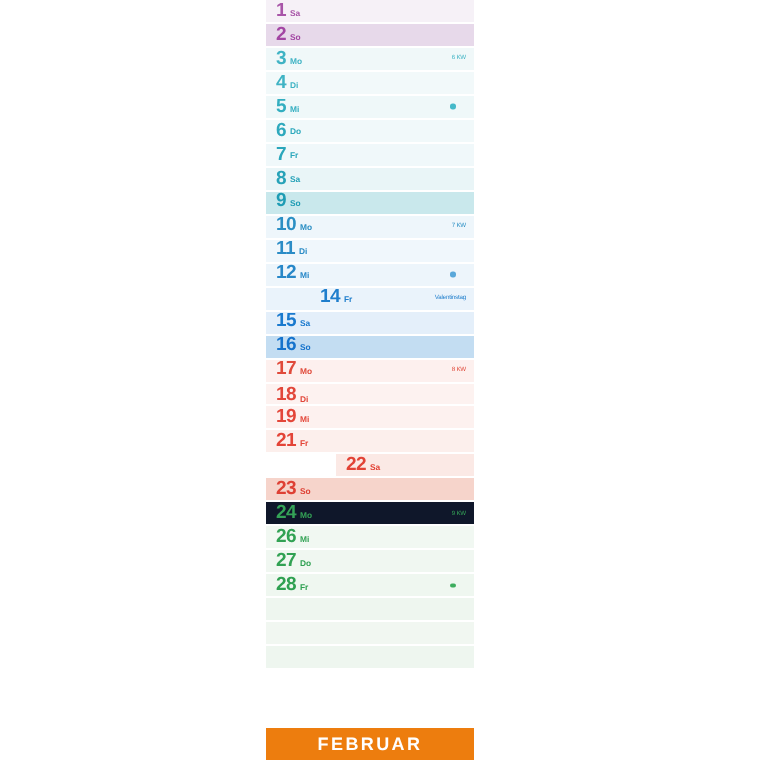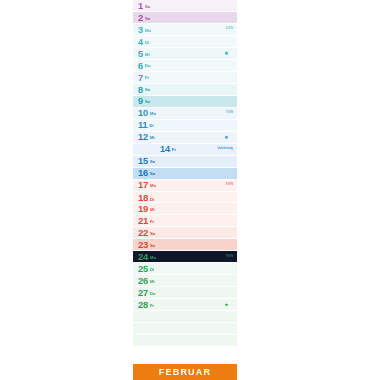--- a/index.html
+++ b/index.html
@@ -182,37 +182,33 @@
       <span class="day-abbr" style="color: rgb(226, 71, 58);">Di</span>
     </div>
     <div class="day-row" style="background: rgb(253, 241, 239); text-align: right;">
       <span class="day-num" style="color: rgb(227, 70, 57);">19</span>
       <span class="day-abbr" style="color: rgb(227, 70, 57);">Mi</span>
     </div>
     <div class="day-row" style="background: rgb(252, 239, 236);">
       <span class="day-num" style="color: rgb(227, 68, 55);">21</span>
       <span class="day-abbr" style="color: rgb(227, 68, 55);">Fr</span>
     </div>
-    <div class="day-row" style="background: rgb(251, 233, 229);">
+    <div class="day-row" style="background: rgb(251, 233, 229); margin-left: 35px;">
       <span class="day-num" style="color: rgb(226, 67, 54);">22</span>
       <span class="day-abbr" style="color: rgb(226, 67, 54);">Sa</span>
     </div>
     <div class="day-row" style="background: rgb(246, 212, 203);">
       <span class="day-num" style="color: rgb(222, 64, 52);">23</span>
       <span class="day-abbr" style="color: rgb(222, 64, 52);">So</span>
     </div>
     <div class="day-row" style="background: #0f172a;">
       <span class="day-num" style="color: rgb(52, 163, 87);">24</span>
       <span class="day-abbr" style="color: rgb(52, 163, 87);">Mo</span>
       <span class="row-marker" style="color: rgb(52, 163, 87);">9 KW</span>
     </div>
-    <div class="day-row" style="background: rgb(242, 248, 243);">
-      <span class="day-num" style="color: rgb(51, 163, 85);">25</span>
-      <span class="day-abbr" style="color: rgb(51, 163, 85);">Di</span>
-    </div>
     <div class="day-row" style="background: rgb(241, 248, 242);">
       <span class="day-num" style="color: rgb(50, 162, 84);">26</span>
       <span class="day-abbr" style="color: rgb(50, 162, 84);">Mi</span>
     </div>
     <div class="day-row" style="background: rgb(240, 247, 241);">
       <span class="day-num" style="color: rgb(49, 161, 83);">27</span>
       <span class="day-abbr" style="color: rgb(49, 161, 83);">Do</span>
     </div>
     <div class="day-row" style="background: rgb(239, 247, 240); align-items: center;">
       <span class="day-num" style="color: rgb(47, 160, 81);">28</span>

